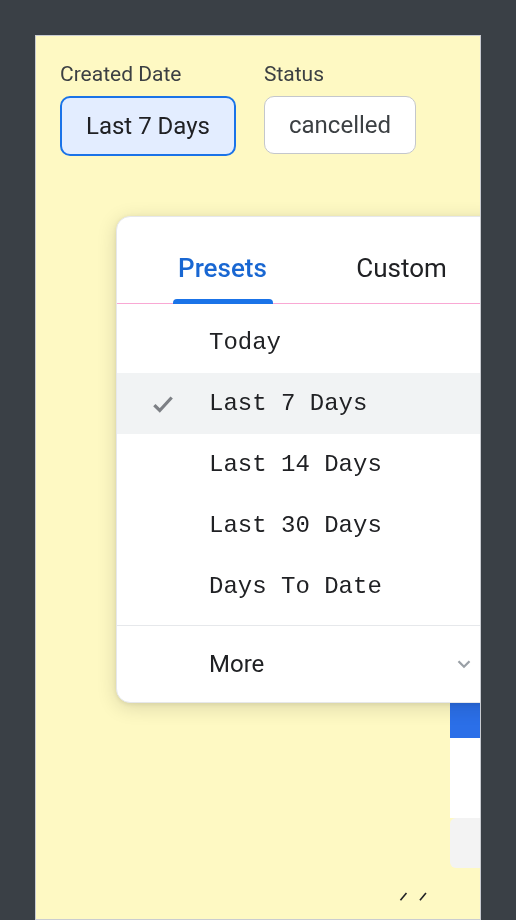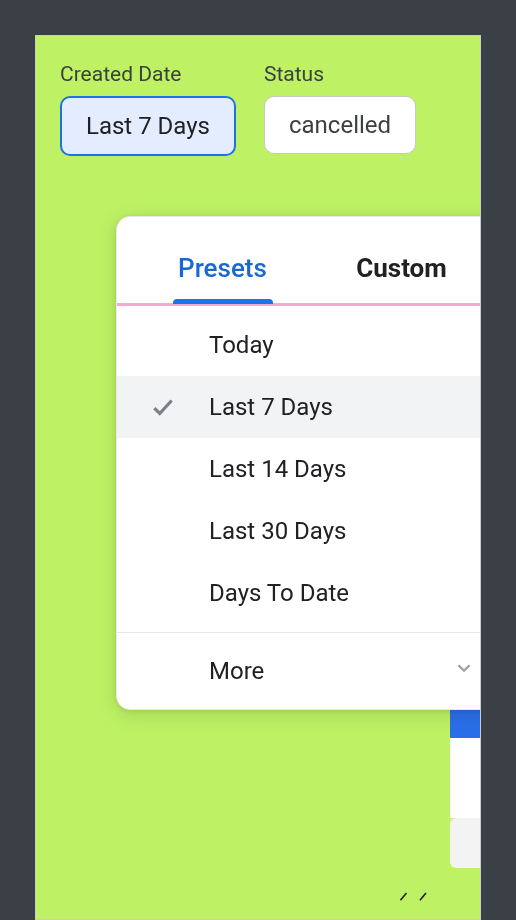--- a/index.html
+++ b/index.html
@@ -14,21 +14,21 @@
       height: 920px;
       overflow: hidden;
       position: relative;
     }
     .panel {
       position: absolute;
       top: 35px;
       left: 35px;
       right: 35px;
       bottom: 0;
-      background: #bef264;
+      background: #fef9c3;
       border: 1px solid #c9ccd1;
       padding: 26px 24px;
       overflow: hidden;
     }
     .filters-row {
       display: flex;
       gap: 28px;
     }
     .filter-group {
       display: flex;
@@ -93,52 +93,53 @@
       left: 80px;
       width: 392px;
       background: #ffffff;
       border-radius: 14px;
       box-shadow: 0 4px 20px rgba(0,0,0,0.14), 0 1px 4px rgba(0,0,0,0.08);
       overflow: hidden;
       border: 1px solid #e6e8eb;
     }
     .dropdown-tabs {
       display: flex;
-      border-bottom: 3px solid #f9a8d4;
+      border-bottom: 1px solid #f9a8d4;
       padding: 0 16px;
       padding-top: 14px;
     }
     .dropdown-tab {
       flex: 1;
       text-align: center;
       padding: 22px 0 20px 0;
       font-size: 26px;
       cursor: pointer;
       position: relative;
       color: #202124;
-      font-weight: 700;
+      font-weight: 400;
     }
     .dropdown-tab.active {
       color: #1967d2;
       font-weight: 500;
     }
     .dropdown-tab.active::after {
       content: "";
       position: absolute;
       bottom: -1px;
       left: 50%;
       transform: translateX(-50%);
       width: 100px;
       height: 5px;
       background: #1a73e8;
       border-radius: 4px 4px 0 0;
     }
     .dropdown-list {
       padding-top: 8px;
       padding-bottom: 8px;
+      font-family: Liberation Mono, monospace;
     }
     .dropdown-item {
       display: flex;
       align-items: center;
       padding: 17px 0;
       cursor: pointer;
       font-size: 24px;
       color: #202124;
     }
     .dropdown-item .check-slot {
@@ -153,20 +154,21 @@
     .check-icon {
       width: 26px;
       height: 26px;
       stroke: #7d8085;
       stroke-width: 3;
       fill: none;
     }
     .dropdown-footer {
       border-top: 1px solid #e6e8eb;
       display: flex;
+      align-items: center;
       padding: 24px 0;
       cursor: pointer;
     }
     .dropdown-footer .label {
       padding-left: 92px;
       font-size: 24px;
       color: #202124;
       flex: 1;
     }
     .chevron-down {

